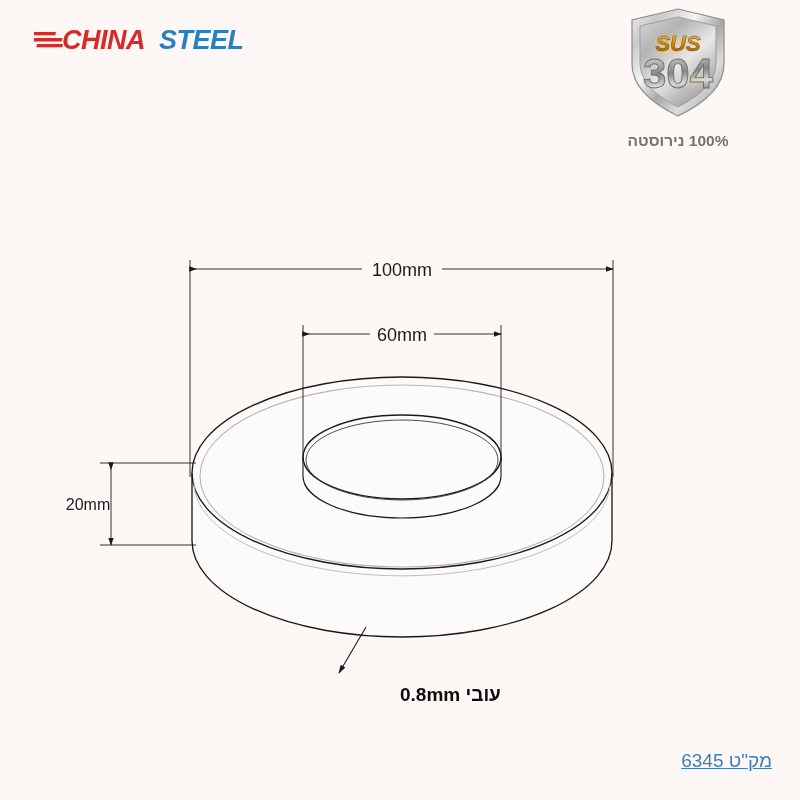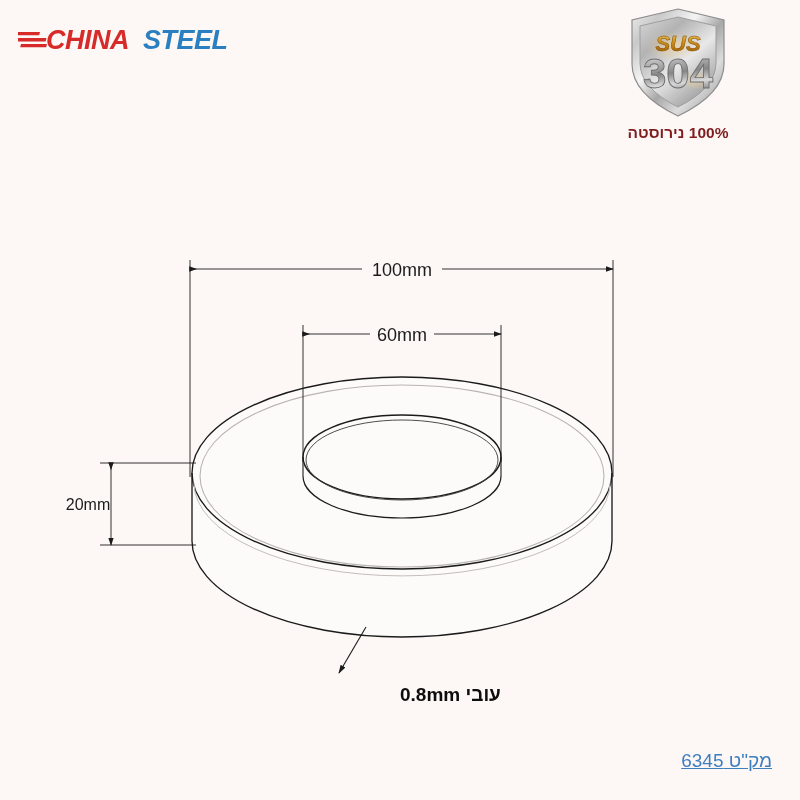--- a/index.html
+++ b/index.html
@@ -18,42 +18,42 @@
   .page {
     position: relative;
     width: 800px;
     height: 800px;
     background: #fdf7f6;
   }
 
   
   .brand-logo {
     position: absolute;
-    left: 18px;
+    left: 34px;
     top: 16px;
     width: 230px;
     height: 46px;
     display: flex;
   }
   .brand-logo svg { display: block; }
 
   
   .badge-block {
     position: absolute;
     right: 62px;
     top: 6px;
     width: 120px;
     text-align: center;
   }
   .badge-shield { display: block; margin: 0 auto; }
   .badge-caption {
-    margin-top: 4px;
+    margin-top: 12px;
     font-size: 15.5px;
     font-weight: bold;
-    color: #7f1d1d;
+    color: #737373;
     direction: rtl;
     letter-spacing: 0px;
     white-space: nowrap;
   }
 
   
   .drawing {
     position: absolute;
     left: 0;
     top: 0;

